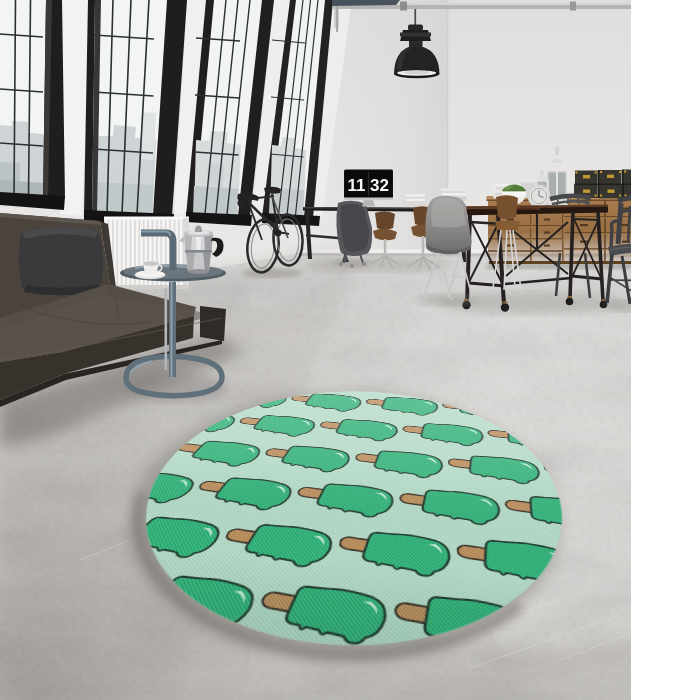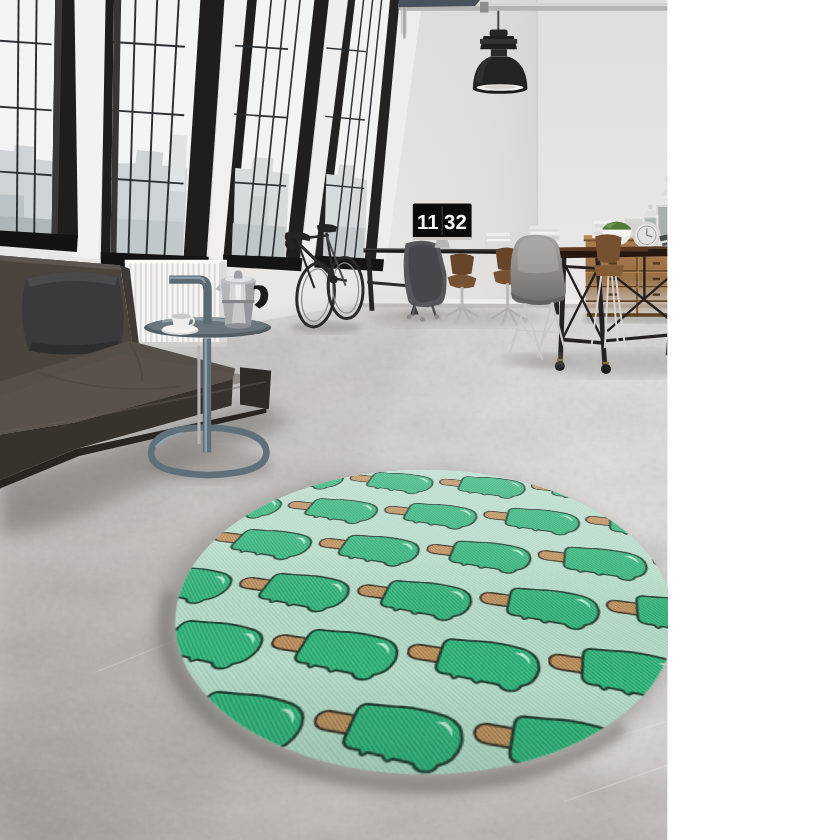--- a/index.html
+++ b/index.html
@@ -1,16 +1,16 @@
 <!DOCTYPE html>
 <html><head>
 <meta charset="utf-8">
 <style>
   html,body{margin:0;padding:0;}
-  #stage{position:relative;width:556px;height:700px;overflow:hidden;background:#e4e3e1;font-family:"Liberation Sans",sans-serif;}
+  #stage{position:relative;width:631px;height:700px;overflow:hidden;background:#e4e3e1;font-family:"Liberation Sans",sans-serif;}
   #scene{position:absolute;left:0;top:0;}
   #rugwrap{position:absolute;left:158px;top:280px;width:392px;height:392px;
     transform:perspective(481px) rotateX(54.85deg) rotate(6deg);
     transform-origin:50% 50%;border-radius:50%;overflow:hidden;}
   #rugwrap svg{display:block;}
 </style>
 </head>
 <body>
 <div id="stage">
 <svg id="scene" width="700" height="700" viewBox="0 0 700 700">

